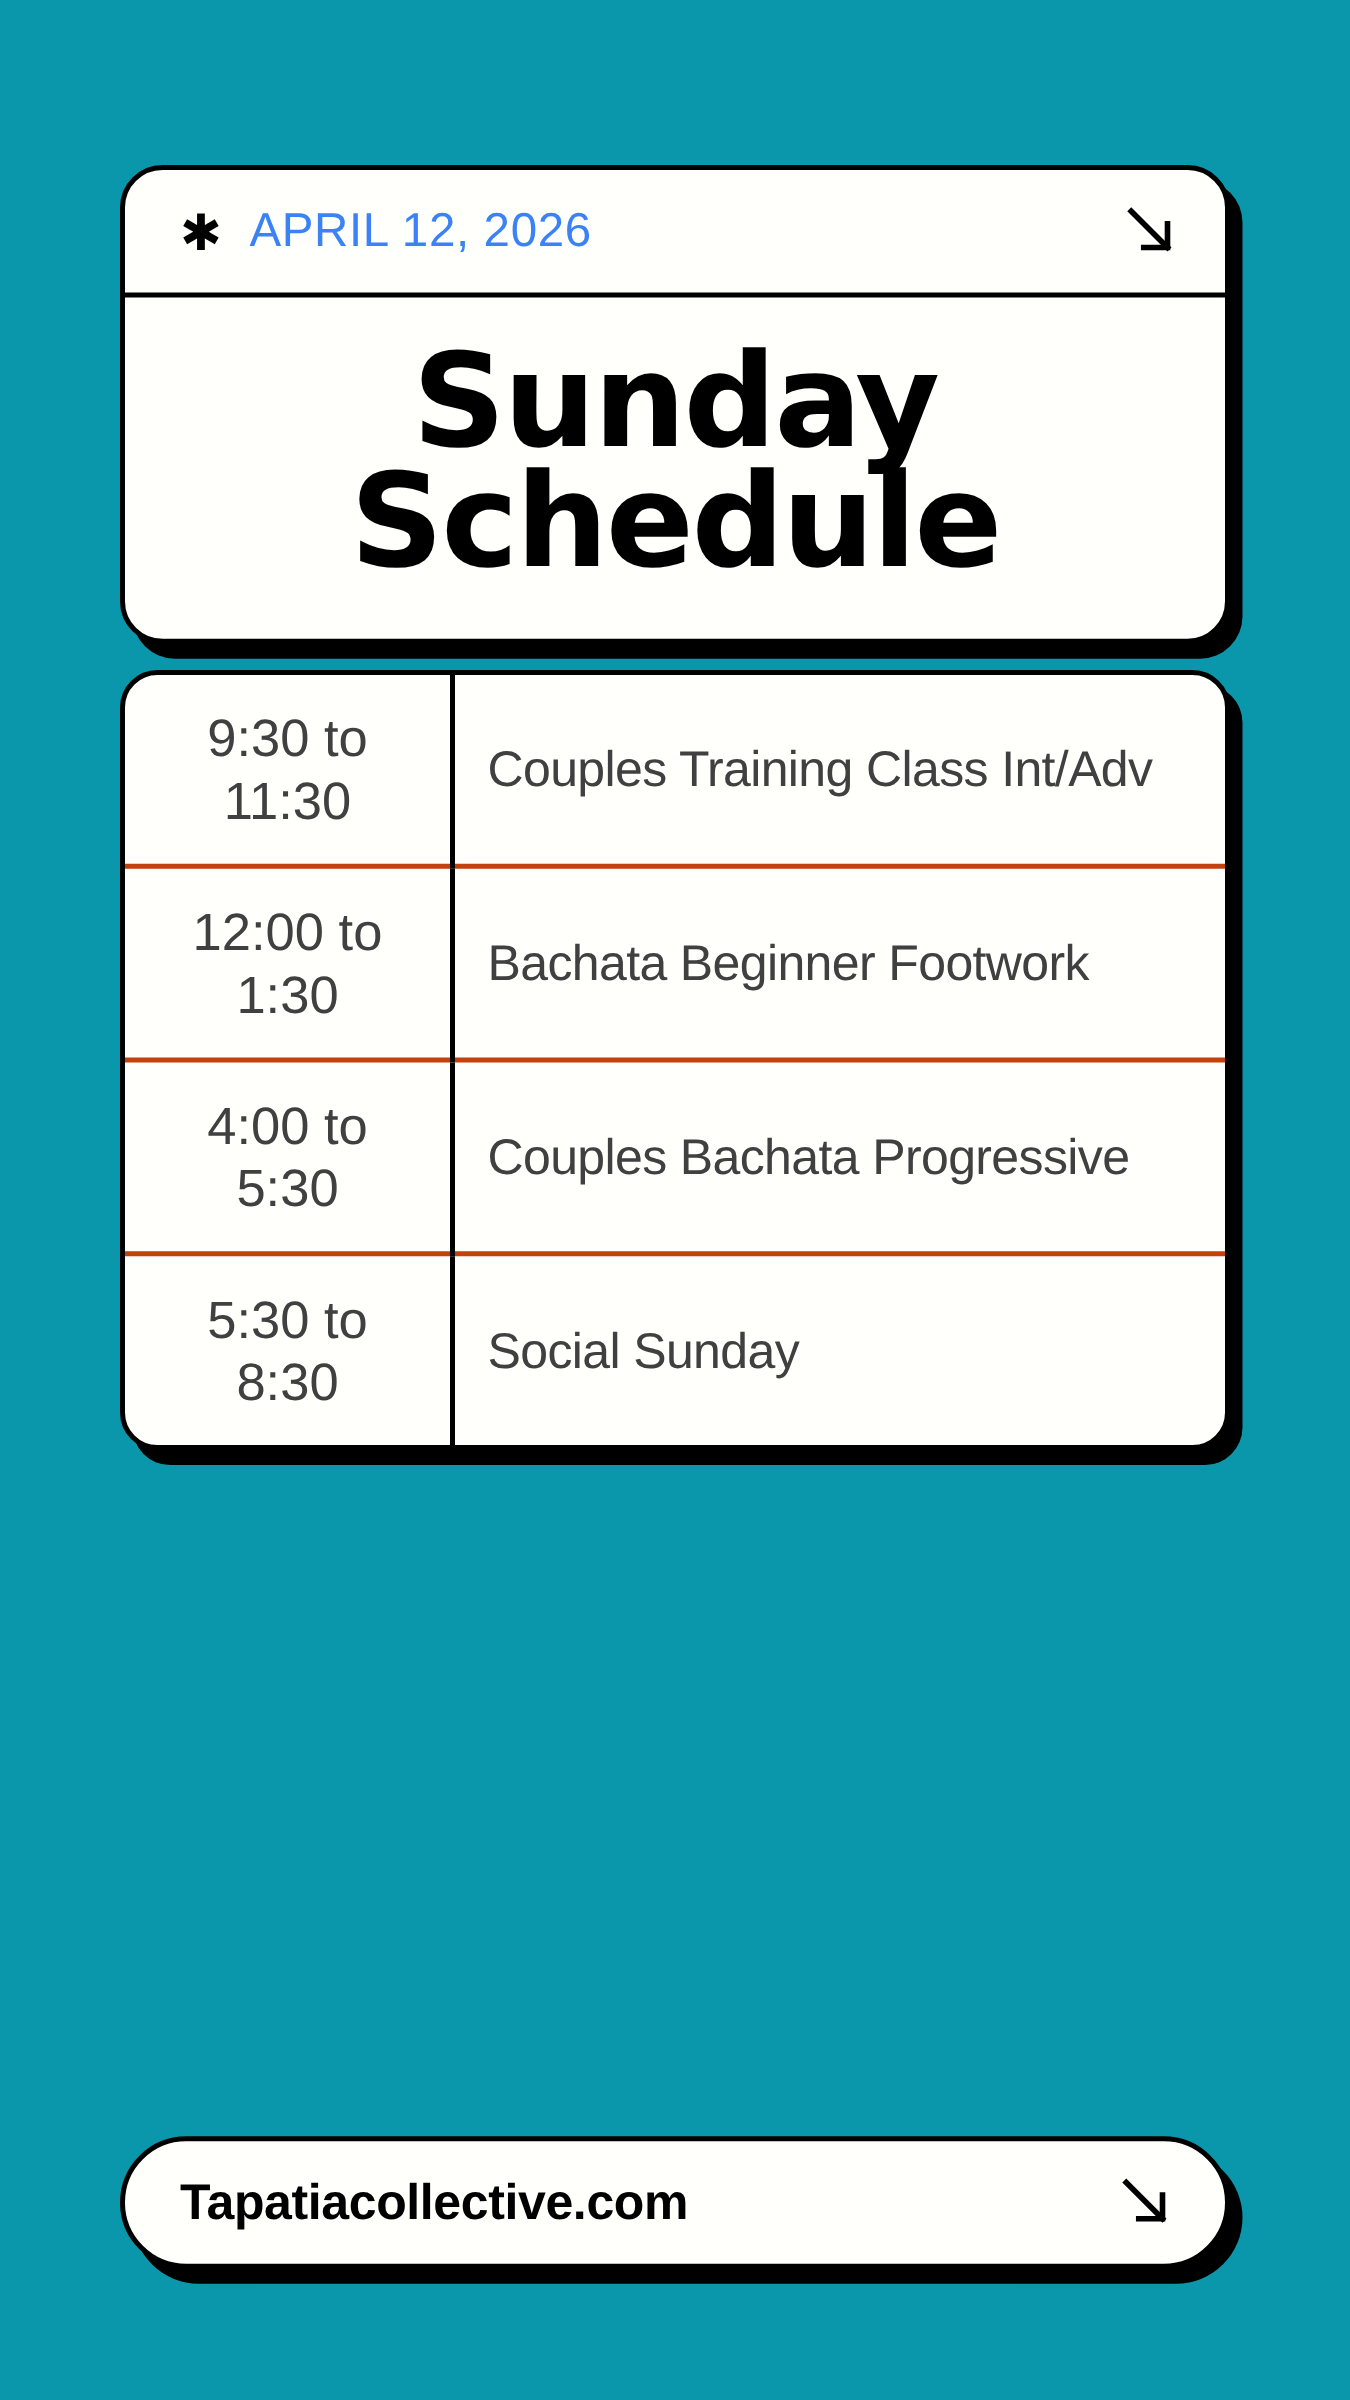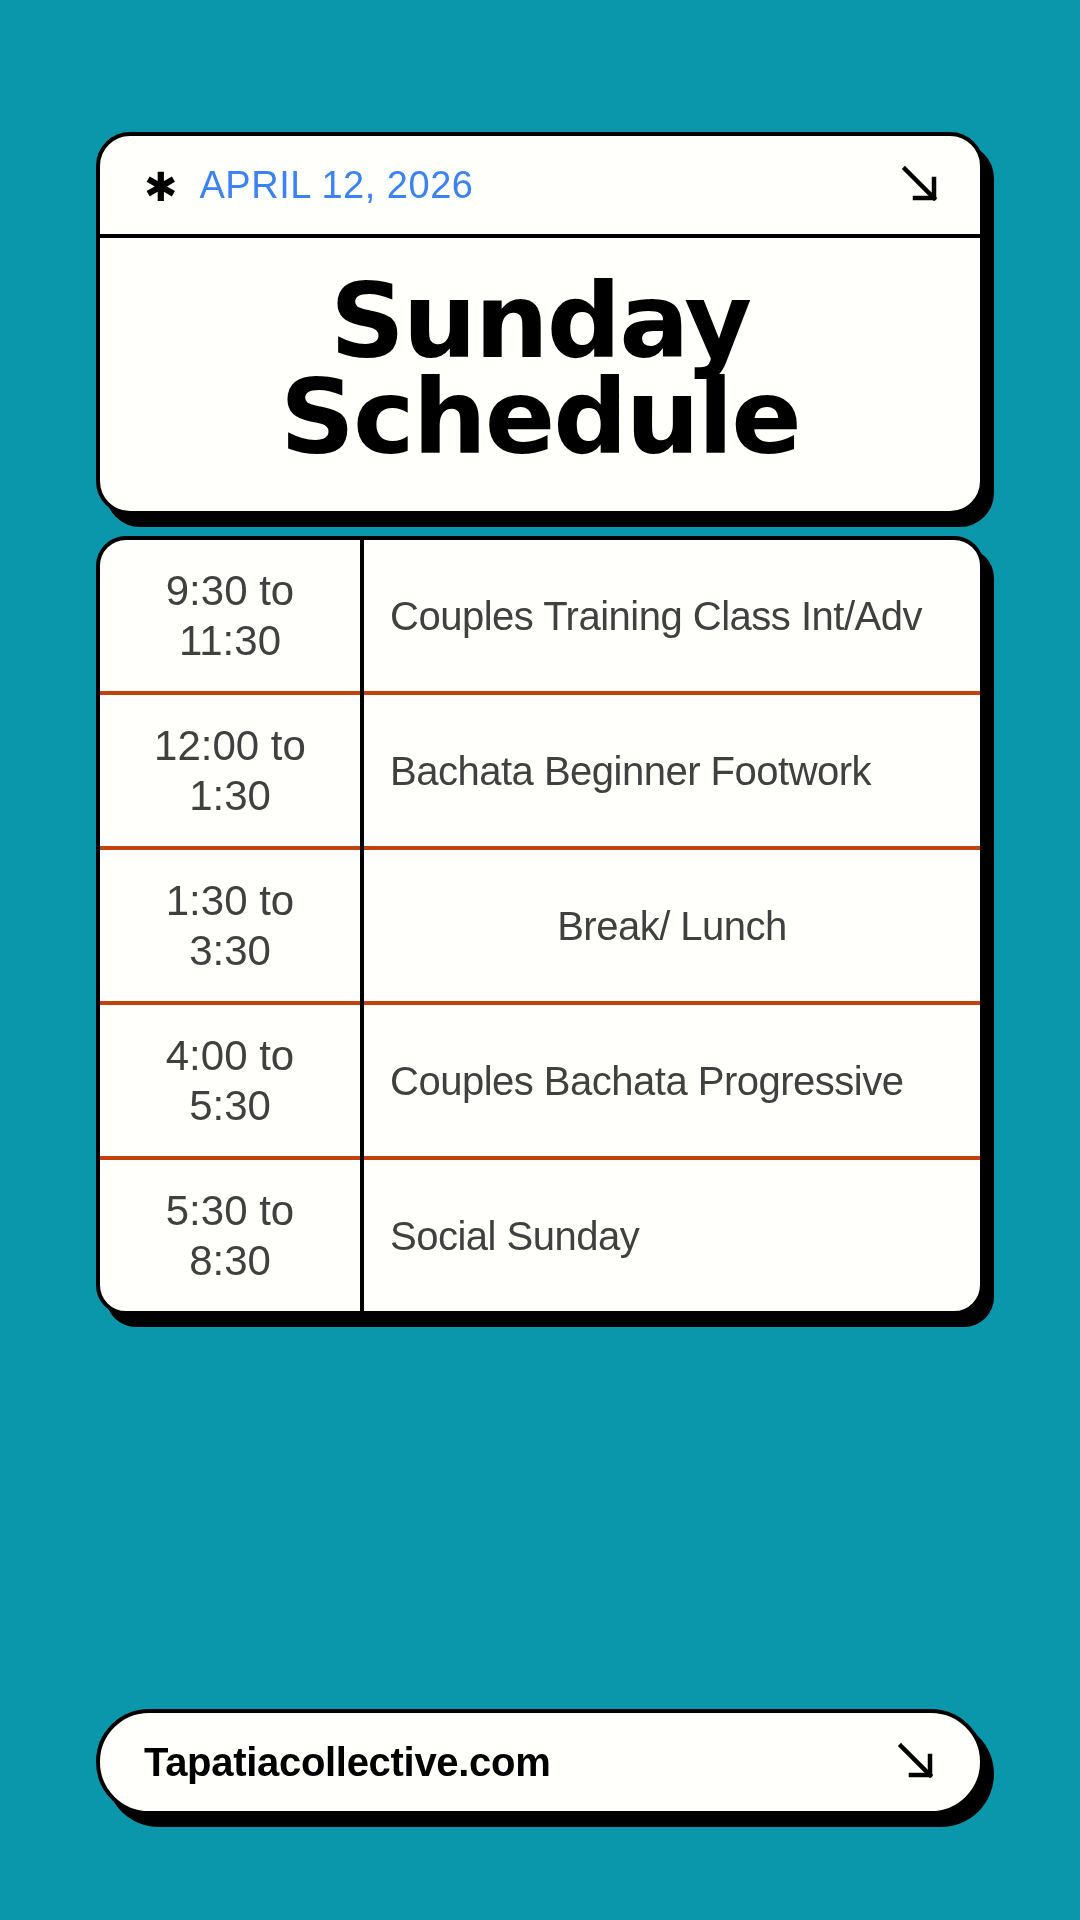--- a/index.html
+++ b/index.html
@@ -169,25 +169,20 @@
 11:30</td>
           <td class="activity-cell">Couples Training Class Int/Adv</td>
         </tr>
 
         <tr>
           <td class="time-cell">12:00 to
 1:30</td>
           <td class="activity-cell">Bachata Beginner Footwork</td>
         </tr>
 
-        <tr>
-          <td class="time-cell">1:30 to
-3:30</td>
-          <td class="activity-cell center">Break/ Lunch</td>
-        </tr>
 
         <tr>
           <td class="time-cell">4:00 to
 5:30</td>
           <td class="activity-cell">Couples Bachata Progressive</td>
         </tr>
 
         <tr>
           <td class="time-cell">5:30 to
 8:30</td>

